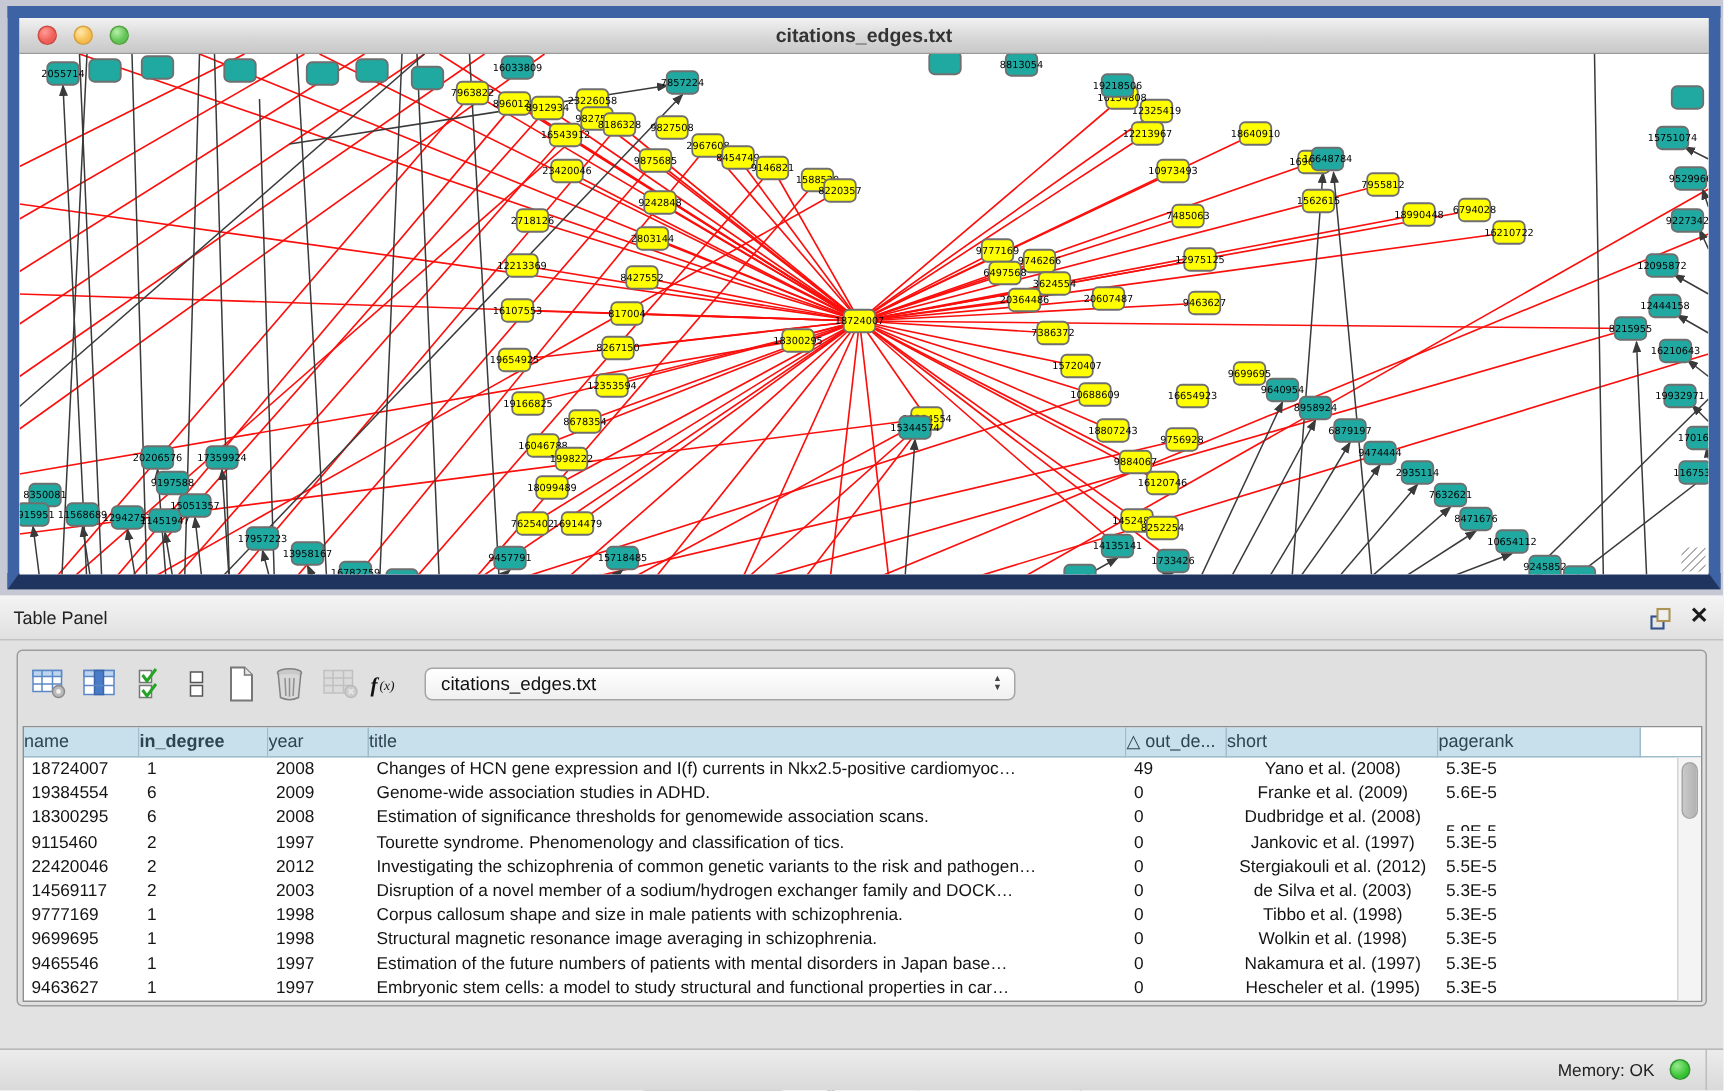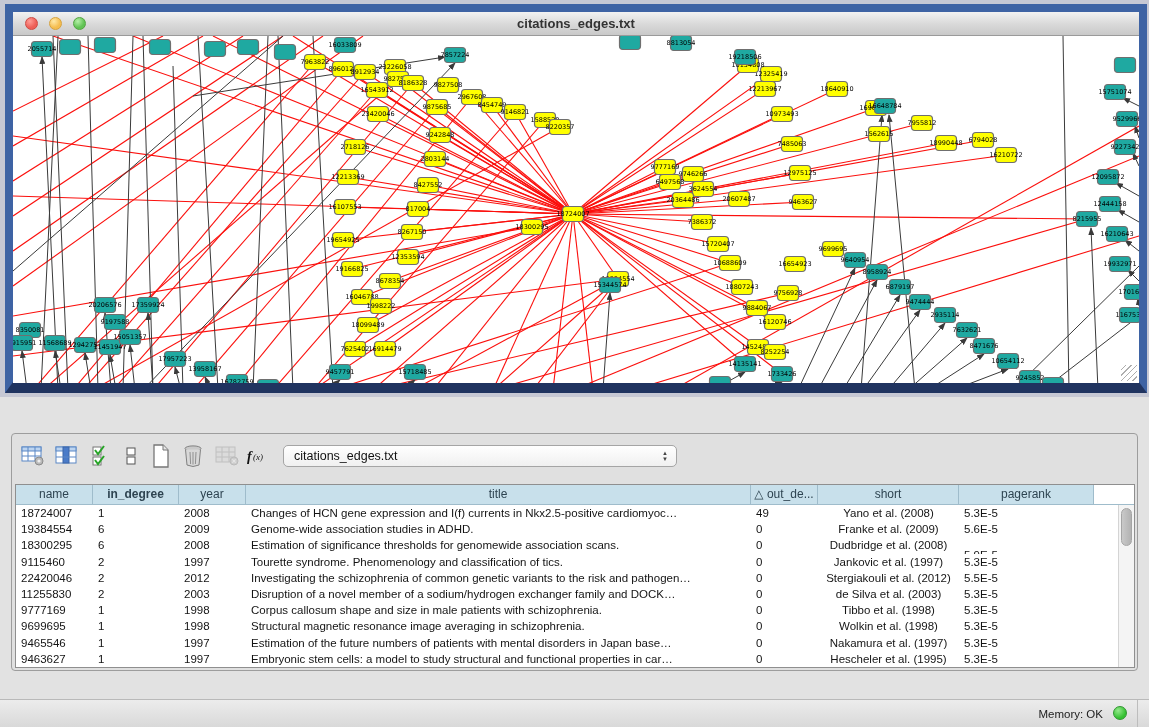--- a/index.html
+++ b/index.html
@@ -35,21 +35,21 @@
   .tb-icon.disabled { opacity:.45; cursor:default; }
   .net-select { position:absolute; left:271px; top:11px; width:394px; height:22px; border:1px solid #a5a5a5;
     border-radius:5px; background:linear-gradient(#ffffff,#f0f0f0); display:flex; align-items:center; cursor:pointer; }
   .net-select .val { flex:1; padding-left:10px; font-size:12.5px; color:#111; }
   .net-select .arrows { width:18px; display:flex; flex-direction:column; align-items:center; gap:1px; padding-right:4px; }
   .net-select .arrows span { font-size:6px; color:#444; line-height:5px; }
 
   .tp-table { position:absolute; left:3px; top:50px; width:1120px; height:184px; background:#fff; border:1px solid #8f8f8f; }
   .thead { display:flex; height:20px; }
   .th { background:#c8e0eb; border-right:1px solid #9fbccb; border-bottom:1px solid #9fbccb;
-    font-size:12px; color:#2e4451; text-align:center; line-height:19px; overflow:hidden; white-space:nowrap; cursor:pointer; }
+    font-size:12px; color:#2e4451; text-align:left; line-height:19px; overflow:hidden; white-space:nowrap; cursor:pointer; }
   .tbody { position:absolute; left:0; top:20px; right:16px; bottom:0; overflow:hidden; }
   .tr { display:flex; height:16.2px; }
   .td { font-size:11.5px; color:#141414; line-height:16px; padding-left:5px; overflow:hidden; white-space:nowrap; }
   .td.center { text-align:center; padding-left:0; }
   .vscroll { position:absolute; right:0; top:20px; bottom:0; width:16px; background:#f4f4f4; border-left:1px solid #d4d4d4; }
   .vthumb { position:absolute; left:2px; top:3px; width:11px; height:38px; border-radius:6px;
     background:linear-gradient(90deg,#c9c9c9,#b2b2b2); border:1px solid #a5a5a5; cursor:pointer; }
 
   .tp-tabs { position:absolute; left:50%; top:277px; transform:translateX(-50%); display:flex; height:21px;
     border:1px solid #9b9b9b; border-radius:5px; overflow:hidden; background:#fdfdfd; box-shadow:0 1px 1px rgba(0,0,0,.15); }
@@ -704,20 +704,28 @@
               <rect x="586.5" y="241.5" width="21" height="15" rx="3.5" fill="#1fa9a1" stroke="#6f6f6f" stroke-width="1.2"></rect>
               <text x="597" y="251.2" text-anchor="middle" class="node-label">15344574</text>
             </g>
           </g>
       </svg>
       <div class="resize-grip"></div>
     </div>
   </div>
 
   <div class="table-panel">
+    <div class="tp-header">
+      <span class="tp-title">Table Panel</span>
+      <svg class="tp-float" viewBox="0 0 15 15">
+        <rect x="1" y="6" width="8" height="8" fill="none" stroke="#33508c" stroke-width="1.4"></rect>
+        <rect x="5" y="1" width="8" height="8" fill="#efefef" stroke="#ab9454" stroke-width="1.4"></rect>
+      </svg>
+      <span class="tp-close">✕</span>
+    </div>
 
     <div class="tp-frame">
 
       <div class="tb-icon" style="left:8px">
         <svg width="24" height="20" viewBox="0 0 24 20">
           <rect x="1" y="1" width="19" height="14" fill="#fff" stroke="#5b87c5"></rect>
           <rect x="1" y="1" width="19" height="4" fill="#bcd4f0" stroke="#5b87c5"></rect>
           <line x1="7" y1="1" x2="7" y2="15" stroke="#5b87c5"></line>
             <line x1="14" y1="1" x2="14" y2="15" stroke="#5b87c5"></line>
           <line x1="1" y1="10" x2="20" y2="10" stroke="#5b87c5"></line>
@@ -838,21 +846,21 @@
             <div class="tr">
               <div class="td" style="width: 77px;">22420046</div>
               <div class="td" style="width: 86px;">2</div>
               <div class="td" style="width: 67px;">2012</div>
               <div class="td" style="width: 505px;">Investigating the schizophrenia of common genetic variants to the risk and pathogen…</div>
               <div class="td" style="width: 67px;">0</div>
               <div class="td center" style="width: 141px;">Stergiakouli et al. (2012)</div>
               <div class="td" style="width: 135px;">5.5E-5</div>
             </div>
             <div class="tr">
-              <div class="td" style="width: 77px;">11255830</div>
+              <div class="td" style="width: 77px;">14569117</div>
               <div class="td" style="width: 86px;">2</div>
               <div class="td" style="width: 67px;">2003</div>
               <div class="td" style="width: 505px;">Disruption of a novel member of a sodium/hydrogen exchanger family and DOCK…</div>
               <div class="td" style="width: 67px;">0</div>
               <div class="td center" style="width: 141px;">de Silva et al. (2003)</div>
               <div class="td" style="width: 135px;">5.3E-5</div>
             </div>
             <div class="tr">
               <div class="td" style="width: 77px;">9777169</div>
               <div class="td" style="width: 86px;">1</div>

